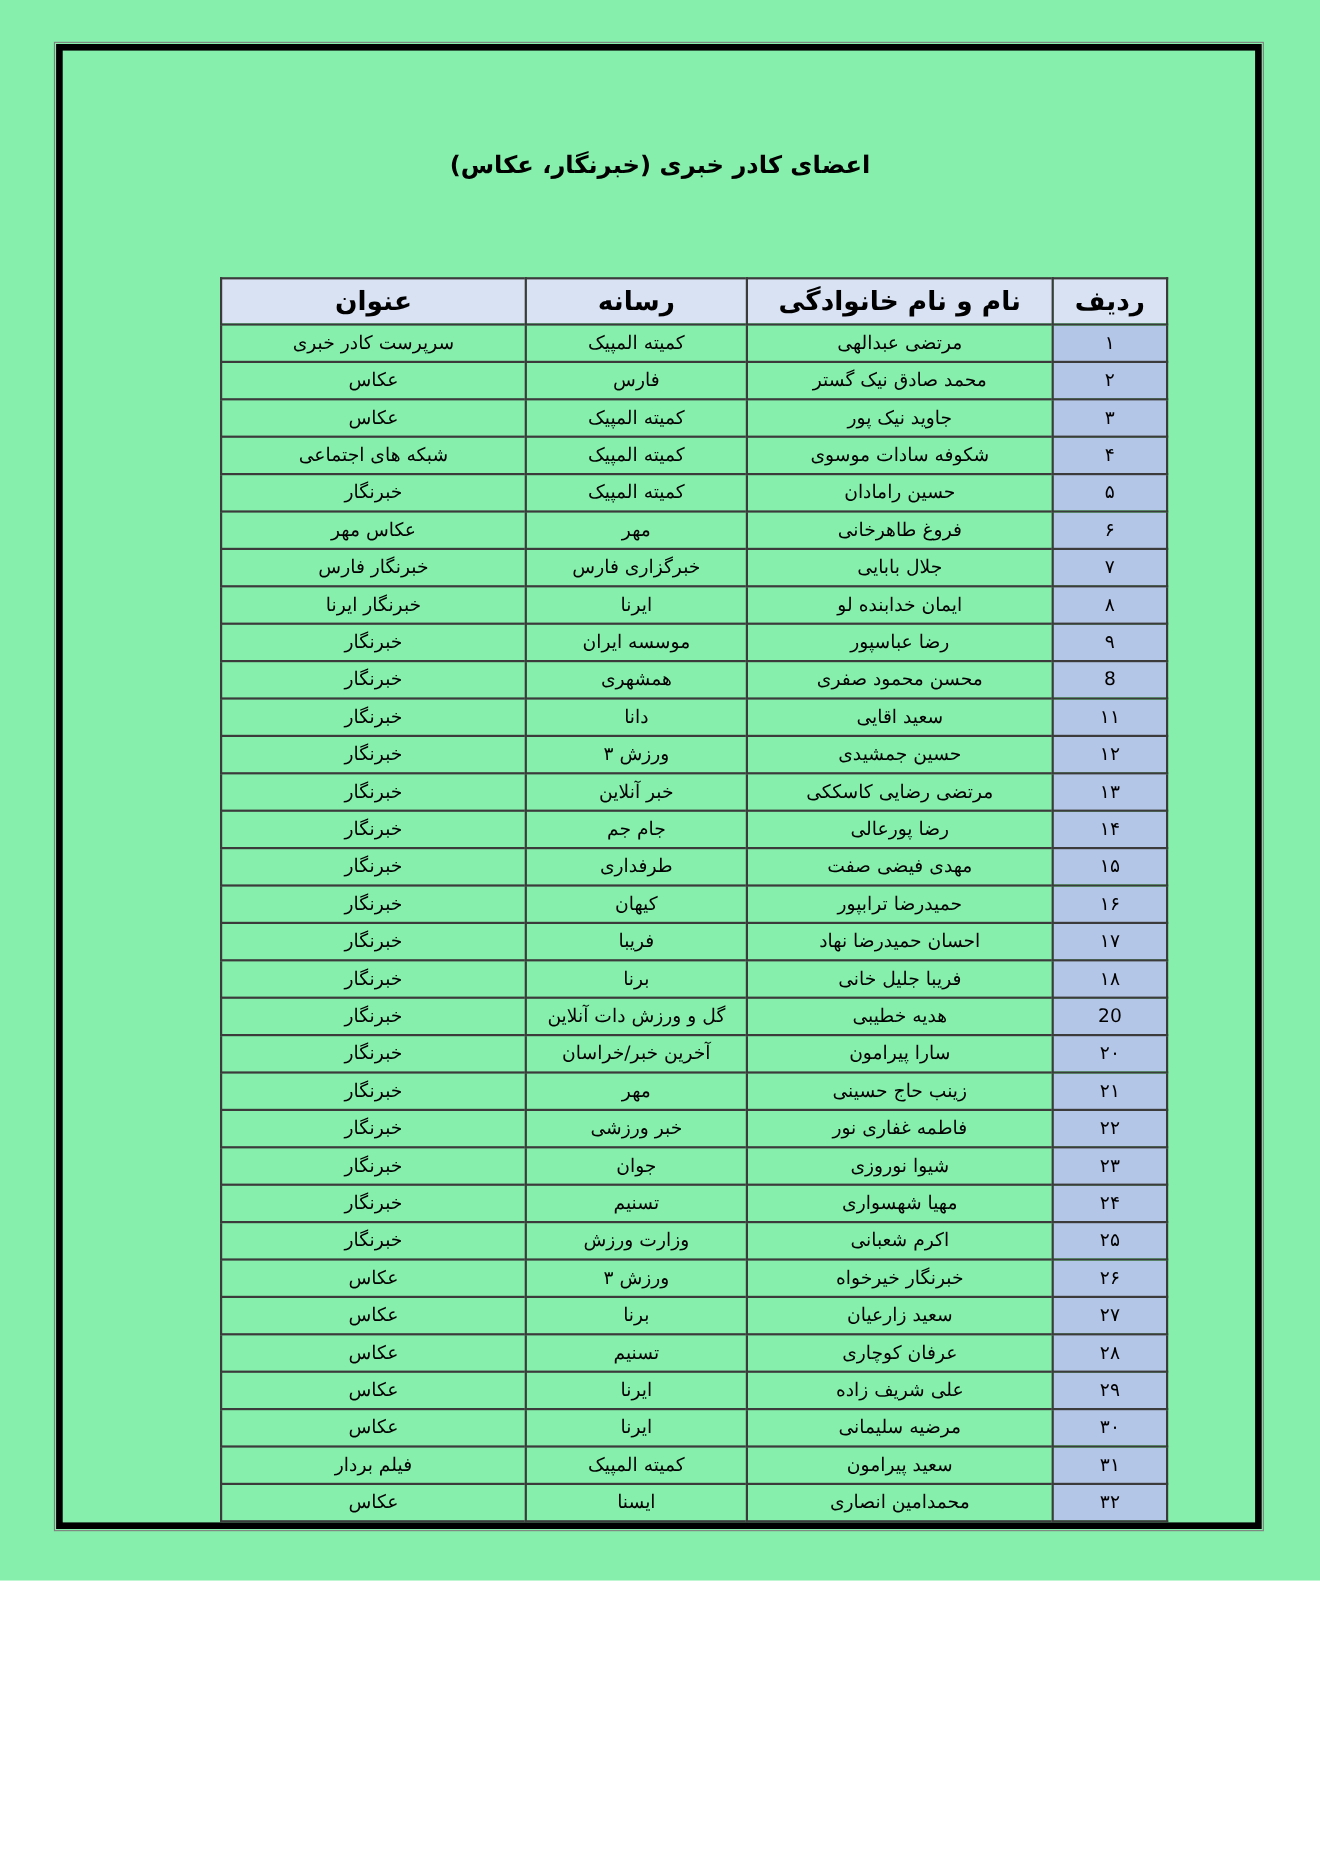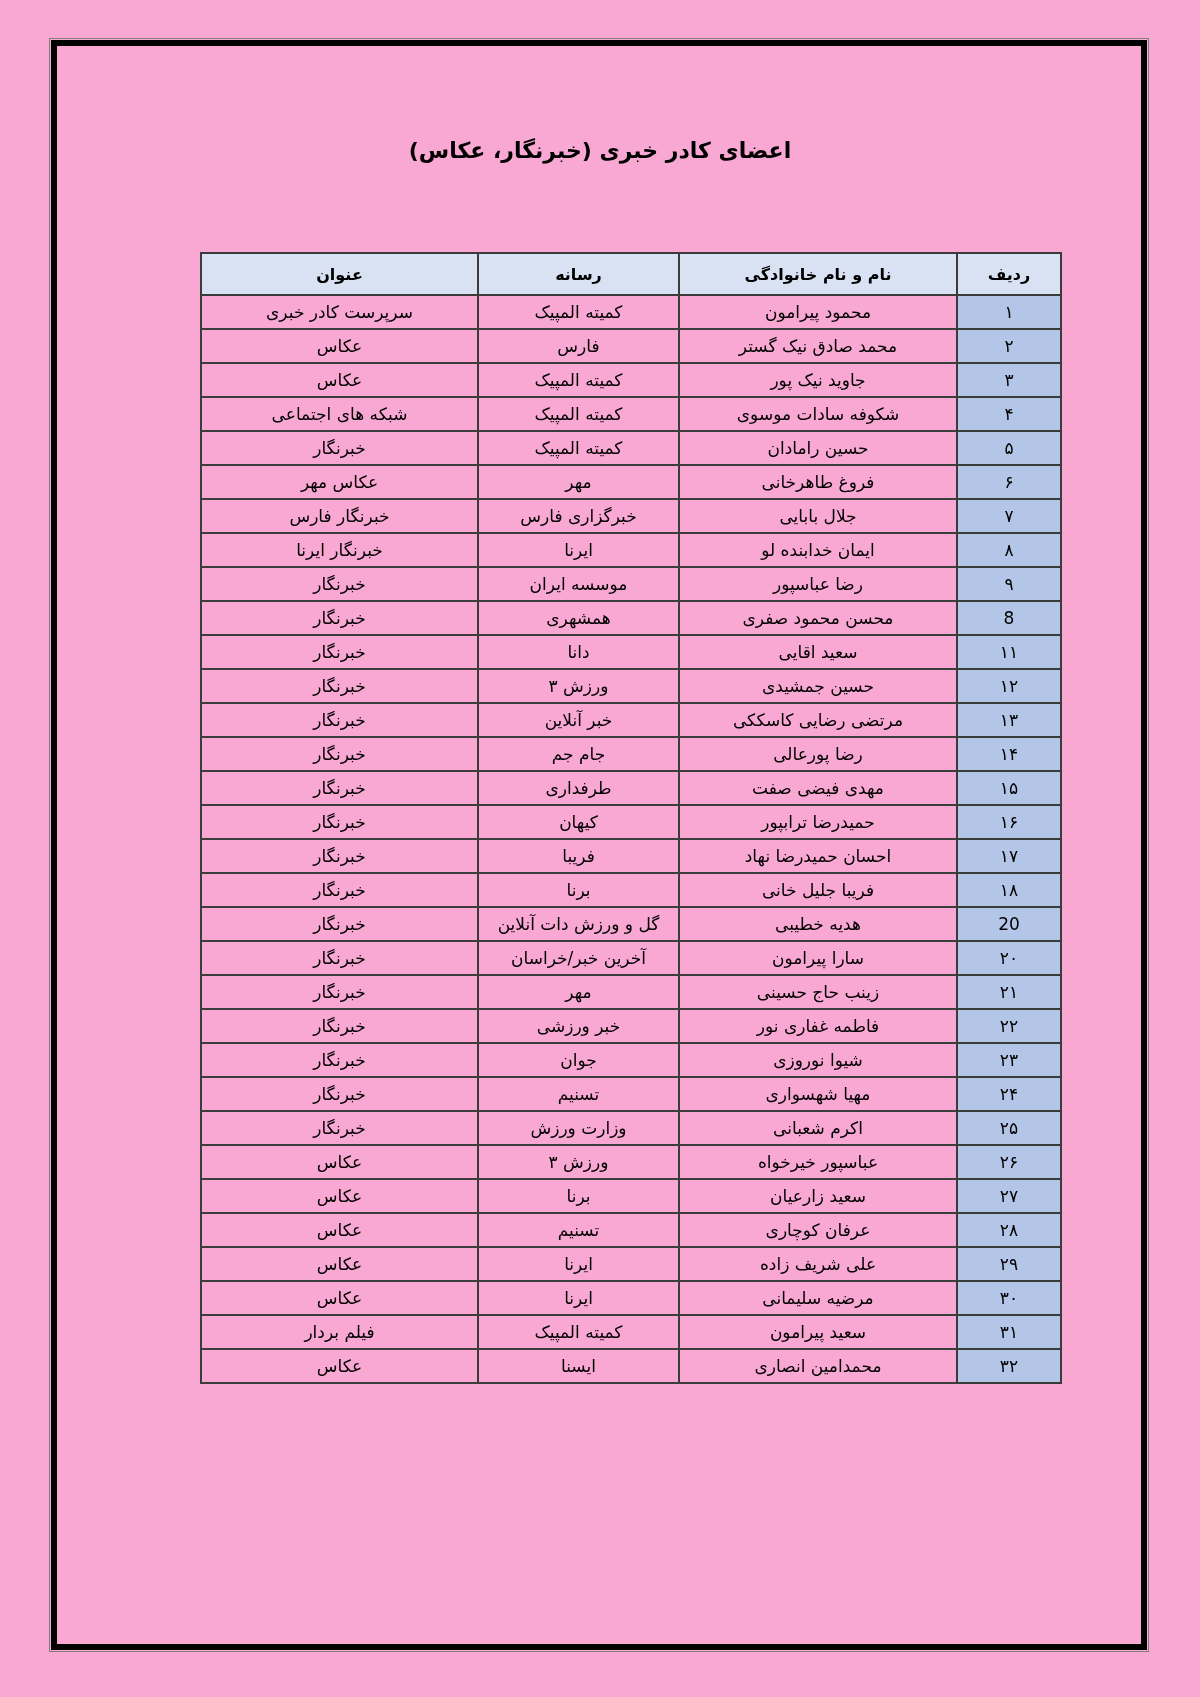--- a/index.html
+++ b/index.html
@@ -4,22 +4,22 @@
 <style>
   html, body {
     margin: 0;
     padding: 0;
     background: #ffffff;
     font-family: "DejaVu Sans", "Liberation Sans", sans-serif;
   }
   .page {
     position: relative;
     width: 1200px;
-    height: 1697px;
-    background: #f9a8d4;
+    height: 1437px;
+    background: #86efac;
     overflow: hidden;
   }
   
   .page-frame {
     position: absolute;
     top: 38px;
     left: 49px;
     right: 51px;
     bottom: 45px;
     border: 1px solid #7f7f7f;
@@ -61,21 +61,21 @@
   table.roster th, table.roster td {
     border: 2px solid #3b3b3b;
     text-align: center;
     vertical-align: middle;
     padding: 0 6px;
     overflow: hidden;
     white-space: nowrap;
   }
   table.roster th {
     height: 40px;
-    font-size: 16px;
+    font-size: 24px;
     font-weight: bold;
   }
   table.roster td {
     height: 32px;
   }
   table.roster thead th { background: #d9e2f3; }
   table.roster td.num-cell { background: #b4c6e7; }
 </style>
 </head>
 <body>
@@ -99,21 +99,21 @@
       <tr>
         <th>ردیف</th>
         <th>نام و نام خانوادگی</th>
         <th>رسانه</th>
         <th>عنوان</th>
       </tr>
     </thead>
     <tbody>
     <tr>
       <td class="num-cell">۱</td>
-      <td>محمود پیرامون</td>
+      <td>مرتضی عبدالهی</td>
       <td>کمیته المپیک</td>
       <td>سرپرست کادر خبری</td>
     </tr>
 
     <tr>
       <td class="num-cell">۲</td>
       <td>محمد صادق نیک گستر</td>
       <td>فارس</td>
       <td>عکاس</td>
     </tr>
@@ -274,21 +274,21 @@
 
     <tr>
       <td class="num-cell">۲۵</td>
       <td>اکرم شعبانی</td>
       <td>وزارت ورزش</td>
       <td>خبرنگار</td>
     </tr>
 
     <tr>
       <td class="num-cell">۲۶</td>
-      <td>عباسپور خیرخواه</td>
+      <td>خبرنگار خیرخواه</td>
       <td>ورزش ۳</td>
       <td>عکاس</td>
     </tr>
 
     <tr>
       <td class="num-cell">۲۷</td>
       <td>سعید زارعیان</td>
       <td>برنا</td>
       <td>عکاس</td>
     </tr>

